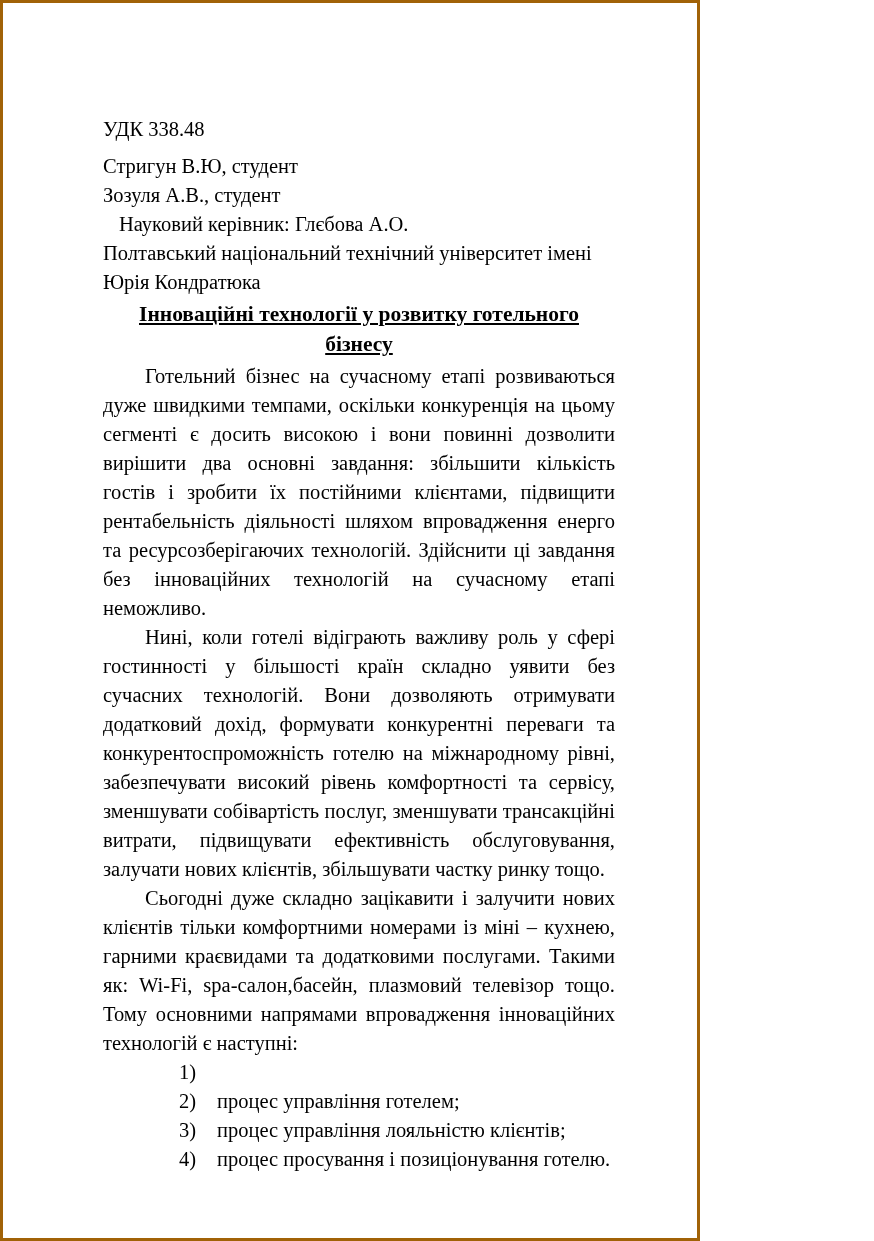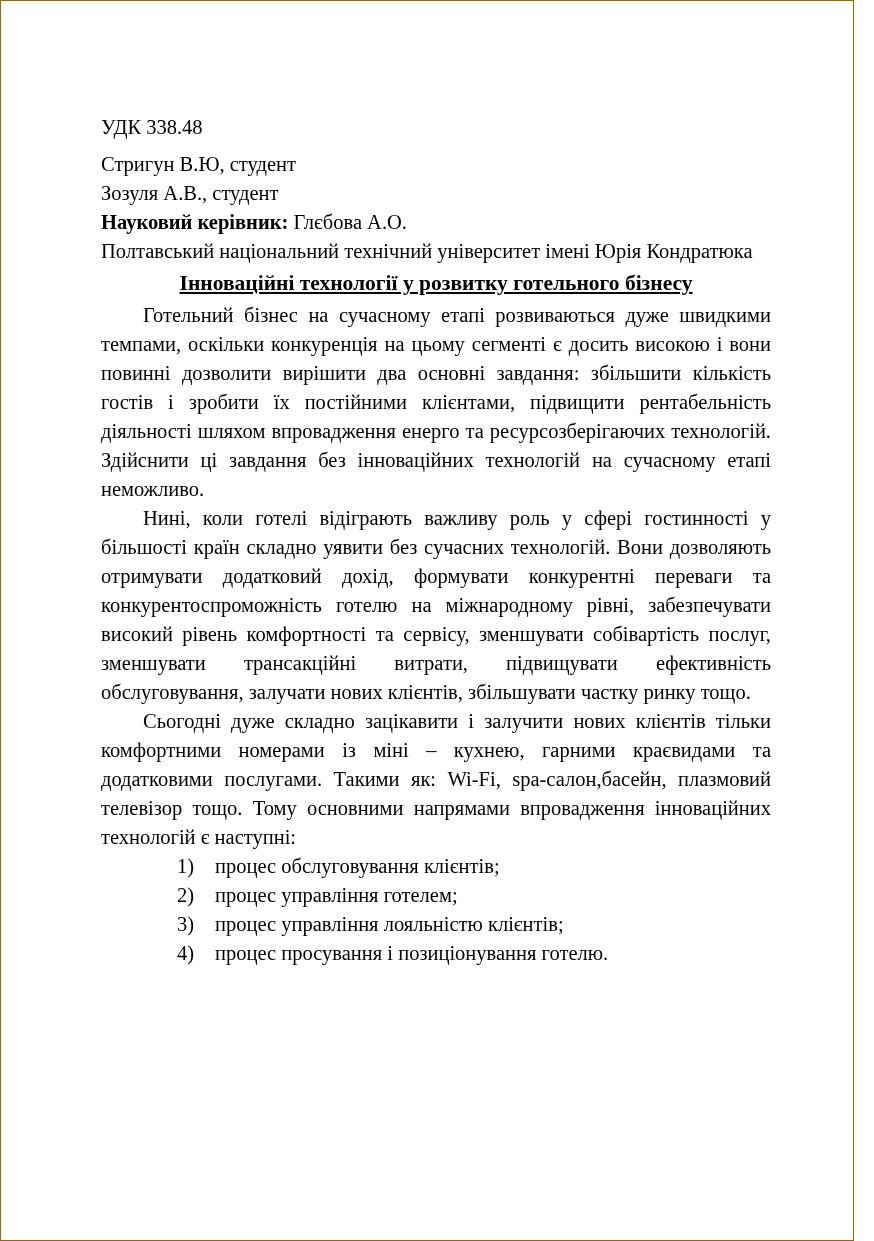--- a/index.html
+++ b/index.html
@@ -2,42 +2,43 @@
 <html><head>
 <meta charset="utf-8">
 <style>
   html, body {
     margin: 0;
     padding: 0;
     background: #ffffff;
   }
   .page {
     position: relative;
-    width: 854px;
+    width: 700px;
     height: 1241px;
     box-sizing: border-box;
     background: #ffffff;
-    border: 1px solid #a16207;
+    border: 3px solid #a16207;
     padding: 112px 82px 40px 100px;
     font-family: "Liberation Serif", "DejaVu Serif", serif;
     font-size: 20.5px;
     line-height: 29px;
     color: #000000;
   }
   .udc {
     margin-bottom: 8px;
   }
   .author-block {
     text-align: left;
   }
   .author-block .line {
     line-height: 29px;
   }
   .bold {
-    font-weight: bold;
+    font-weight: normal;
+    margin-left: 16px;
   }
   .title {
     font-size: 21.5px;
     font-weight: bold;
     text-align: center;
     margin: 2px 0 3px 0;
     line-height: 30px;
     text-decoration: underline;
   }
   p.para {
@@ -86,21 +87,20 @@
 
   <p class="para">Готельний бізнес на сучасному етапі розвиваються дуже швидкими темпами, оскільки конкуренція на цьому сегменті є досить високою і вони повинні дозволити вирішити два основні завдання: збільшити кількість гостів і зробити їх постійними клієнтами, підвищити рентабельність діяльності шляхом впровадження енерго та ресурсозберігаючих технологій. Здійснити ці завдання без інноваційних технологій на сучасному етапі неможливо.</p>
 
   <p class="para">Нині, коли готелі відіграють важливу роль у сфері гостинності у більшості країн складно уявити без сучасних технологій. Вони дозволяють отримувати додатковий дохід, формувати конкурентні переваги та конкурентоспроможність готелю на міжнародному рівні, забезпечувати високий рівень комфортності та сервісу, зменшувати собівартість послуг, зменшувати трансакційні витрати, підвищувати ефективність обслуговування, залучати нових клієнтів, збільшувати частку ринку тощо.</p>
 
   <p class="para">Сьогодні дуже складно зацікавити і залучити нових клієнтів тільки комфортними номерами із міні – кухнею, гарними краєвидами та додатковими послугами. Такими як: Wi-Fi, spa-салон,басейн, плазмовий телевізор тощо. Тому основними напрямами впровадження інноваційних технологій є наступні:</p>
 
   <ol class="num-list">
     <li>
       <span class="num">1)</span>
-      <span class="item-text">процес обслуговування клієнтів;</span>
     </li>
     <li>
       <span class="num">2)</span>
       <span class="item-text">процес управління готелем;</span>
     </li>
     <li>
       <span class="num">3)</span>
       <span class="item-text">процес управління лояльністю клієнтів;</span>
     </li>
     <li>

